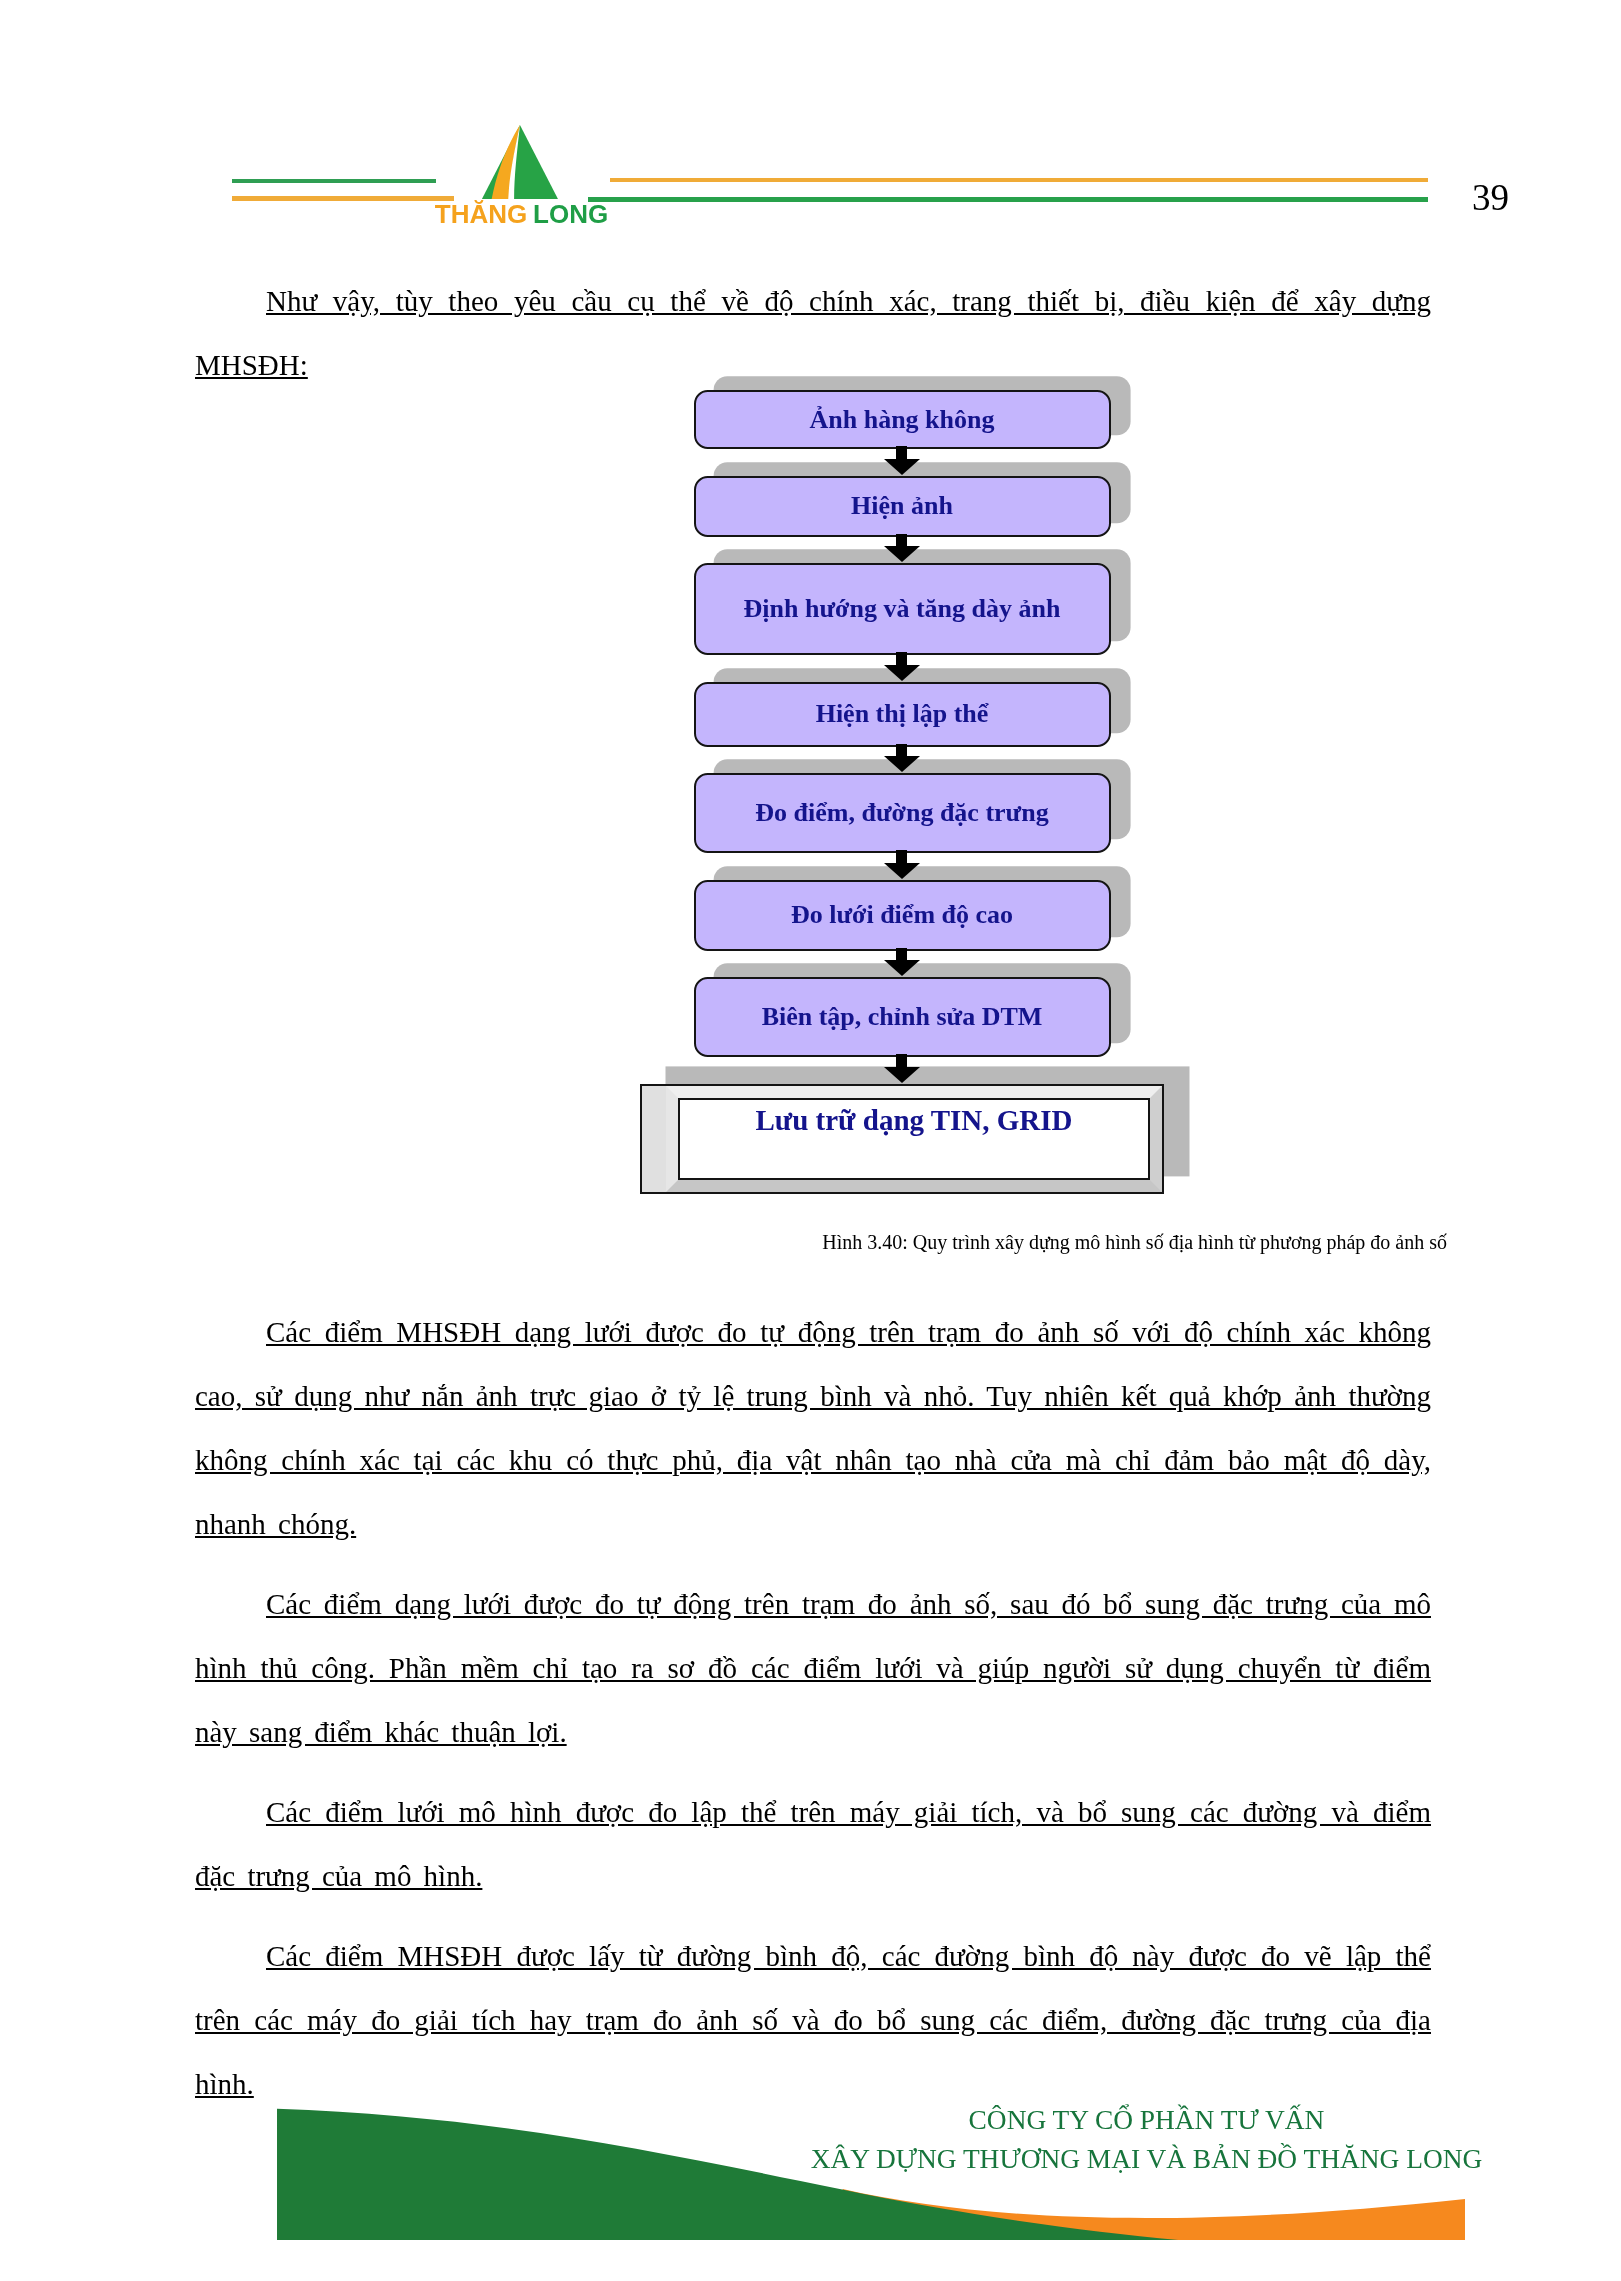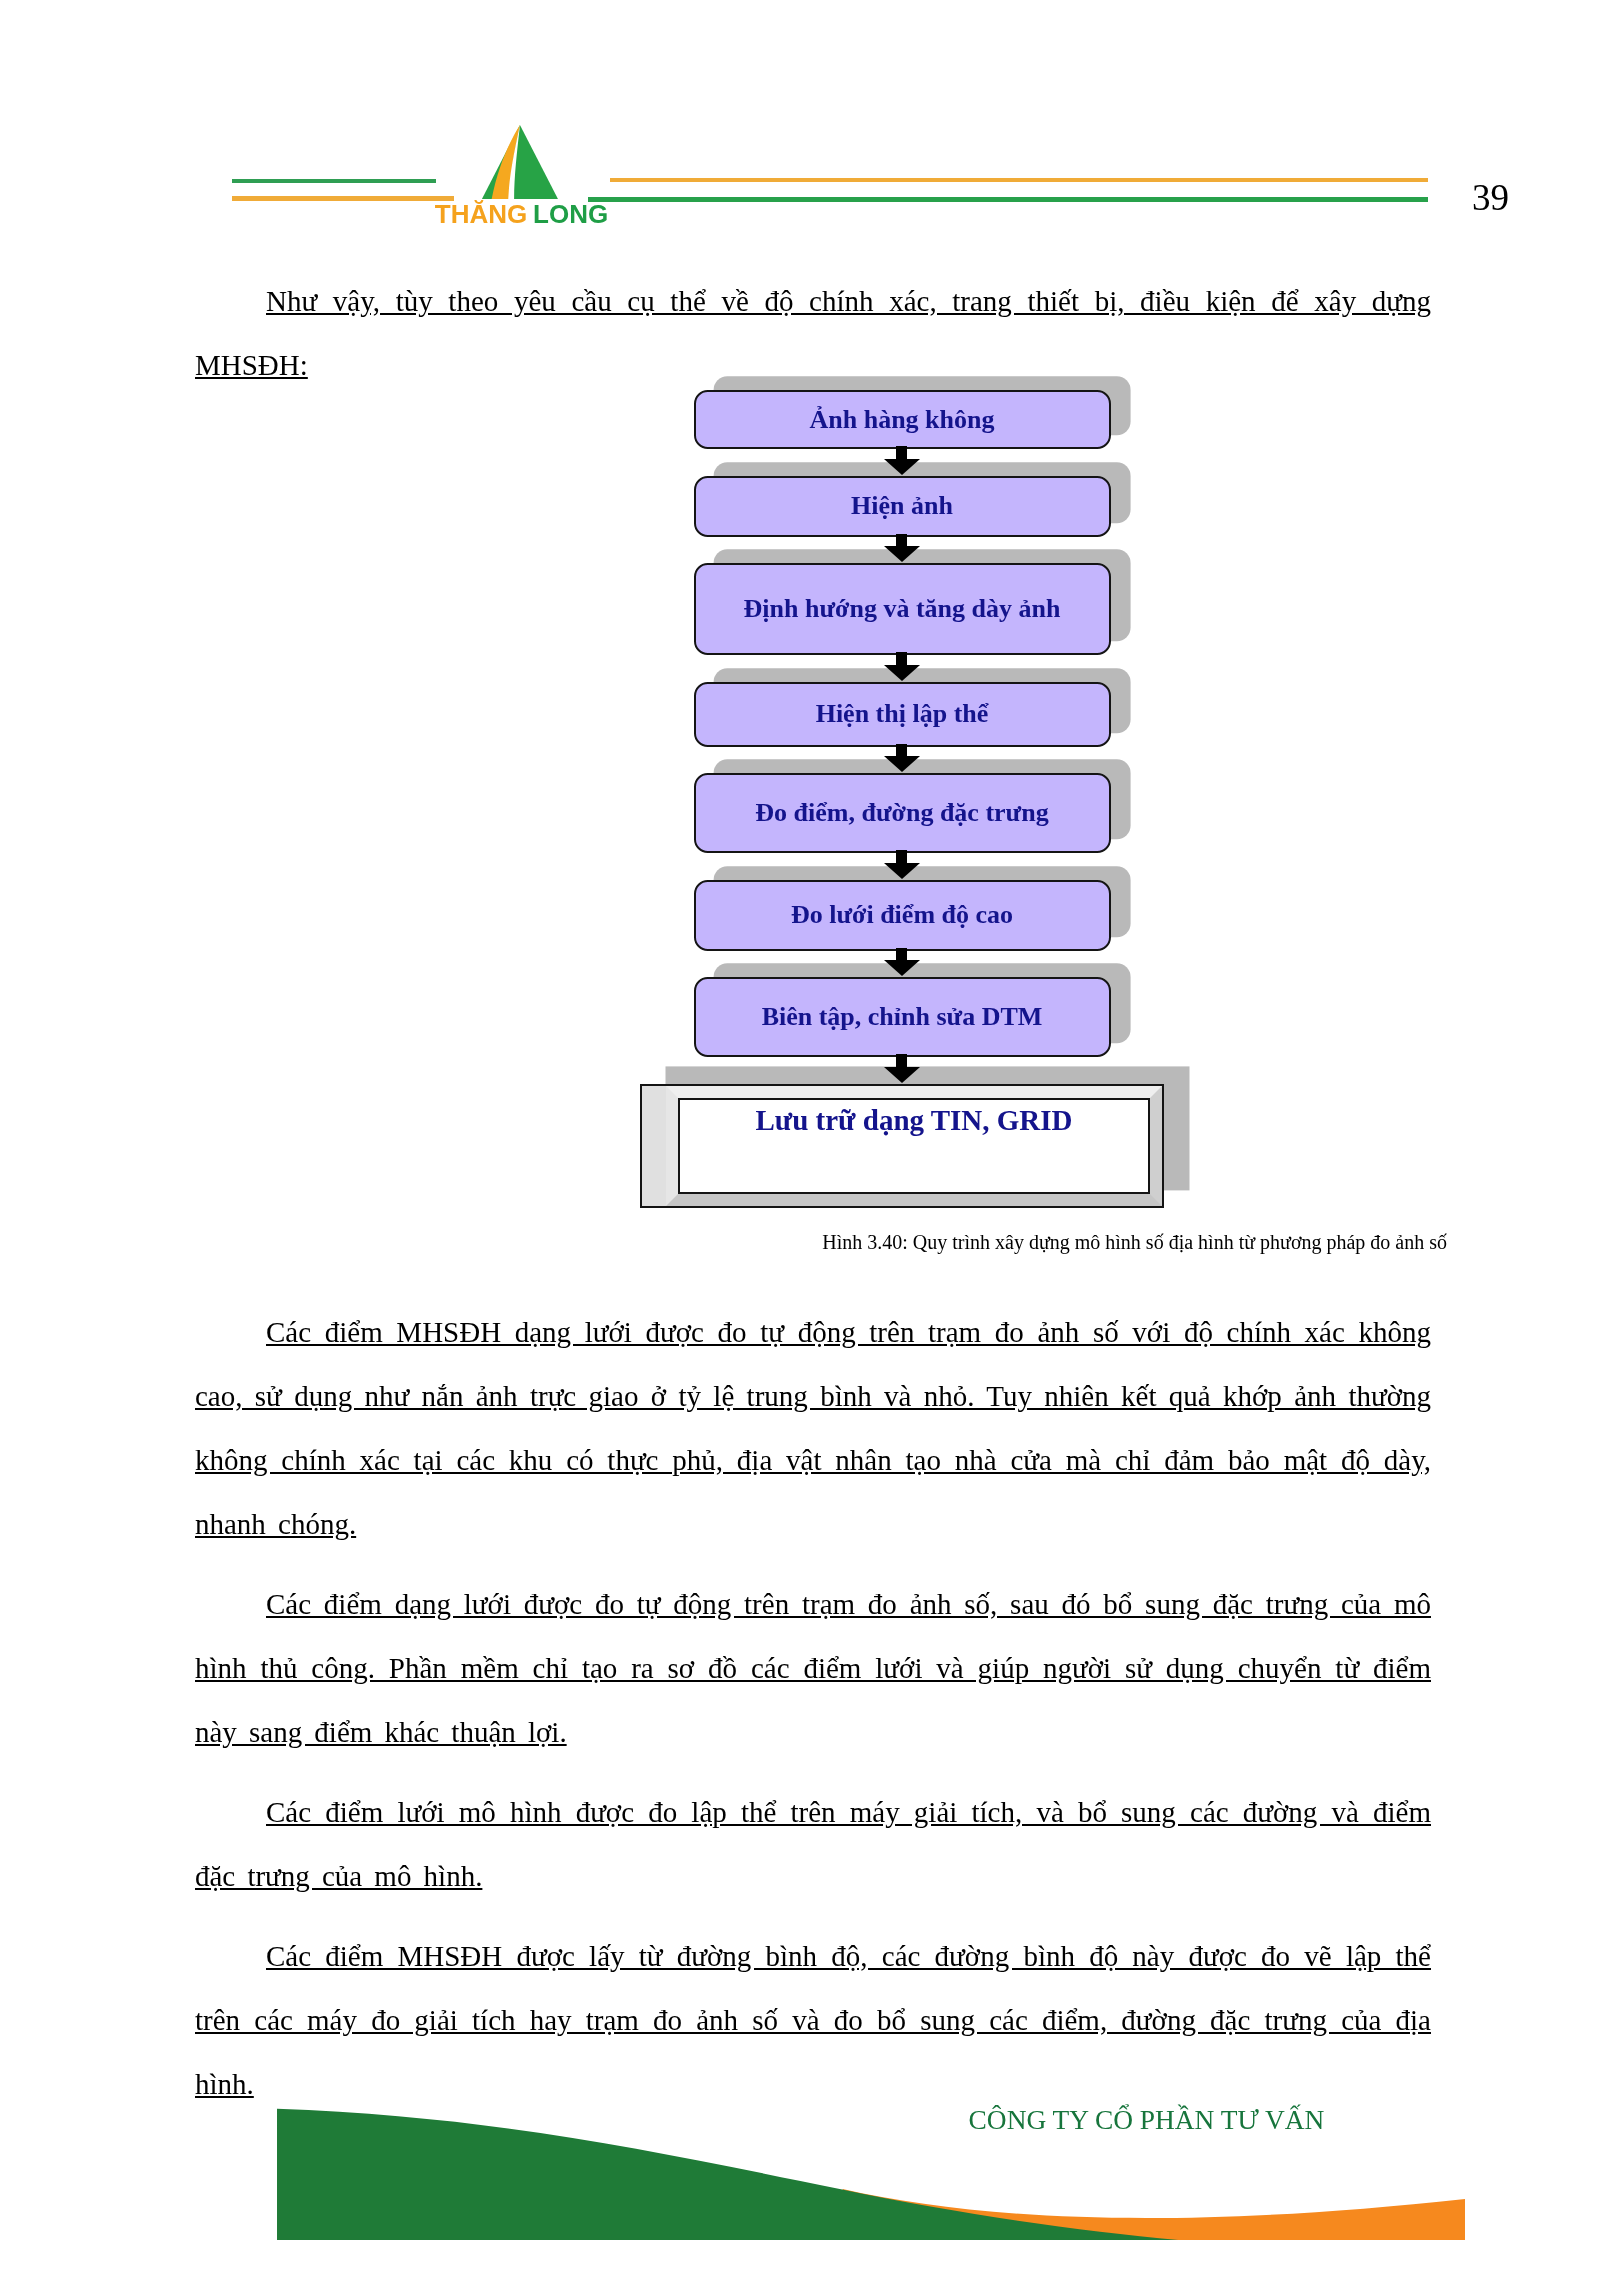--- a/index.html
+++ b/index.html
@@ -46,21 +46,21 @@
     display:flex; align-items:center; justify-content:center; text-align:center;
     font-weight:bold; font-size:26px; line-height:34px; color:#14148c; flex:none;
   }
   .hA{height:59px}.hB{height:61px}.hC{height:92px}.hD{height:65px}
   .hE{height:80px}.hF{height:71px}.hG{height:80px}
   .arrow { position:relative; z-index:3; width:39px; height:26.5px; flex:none; }
   .arrow .shaft { position:absolute; left:13.7px; top:-2.9px; width:10.8px; height:13.7px; background:#000; }
   .arrow .head  { position:absolute; left:1px; top:9.8px; width:0; height:0;
     border-left:18.6px solid transparent; border-right:18.6px solid transparent; border-top:16.7px solid #000; }
   .fbox3d {
-    width:524px; height:124px; box-sizing:border-box; flex:none;
+    width:524px; height:110px; box-sizing:border-box; flex:none;
     border:2.5px solid #141414; background:#e0e0e0;
     box-shadow:25.5px -17.6px 0 #b9b9b9;
     padding-left:24px;
   }
   .fbox3d .frame {
     width:100%; height:100%; box-sizing:border-box;
     border-top:12.7px solid #efefef; border-left:12.7px solid #e6e6e6;
     border-right:12.7px solid #cfcfcf; border-bottom:12.7px solid #c6c6c6;
   }
   .fbox3d .inner {
@@ -157,17 +157,18 @@
 
   <div>
     <div class="footer-svg">
       <svg width="1191" height="137" viewBox="0 0 1215 140">
         <path d="M578,88 C720,120 920,130 1214,98 L1214,140 L578,140 Z" fill="#f6891e"></path>
         <path d="M0,6 C220,14 380,48 575,88 C700,114 820,131 921,140 L0,140 Z" fill="#1f7b37"></path>
       </svg>
     </div>
     <div class="footer-text">
       <div>CÔNG TY CỔ PHẦN TƯ VẤN</div>
+      <div>XÂY DỰNG THƯƠNG MẠI VÀ BẢN ĐỒ THĂNG LONG</div>
     </div>
   </div>
 
 </div>
 
 
 </body></html>

